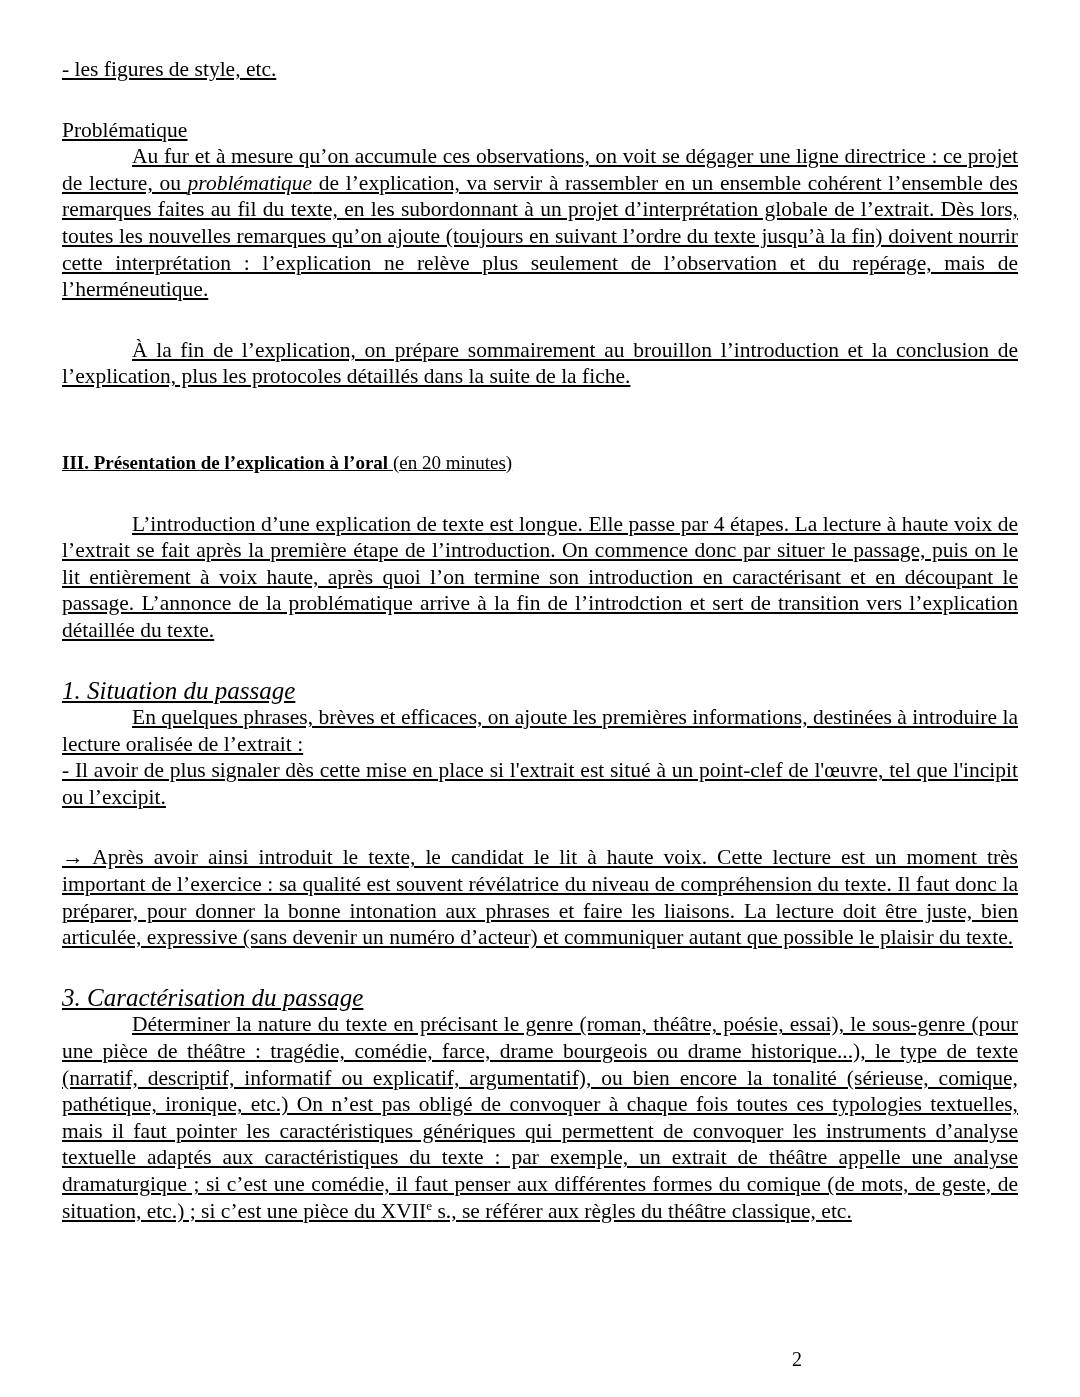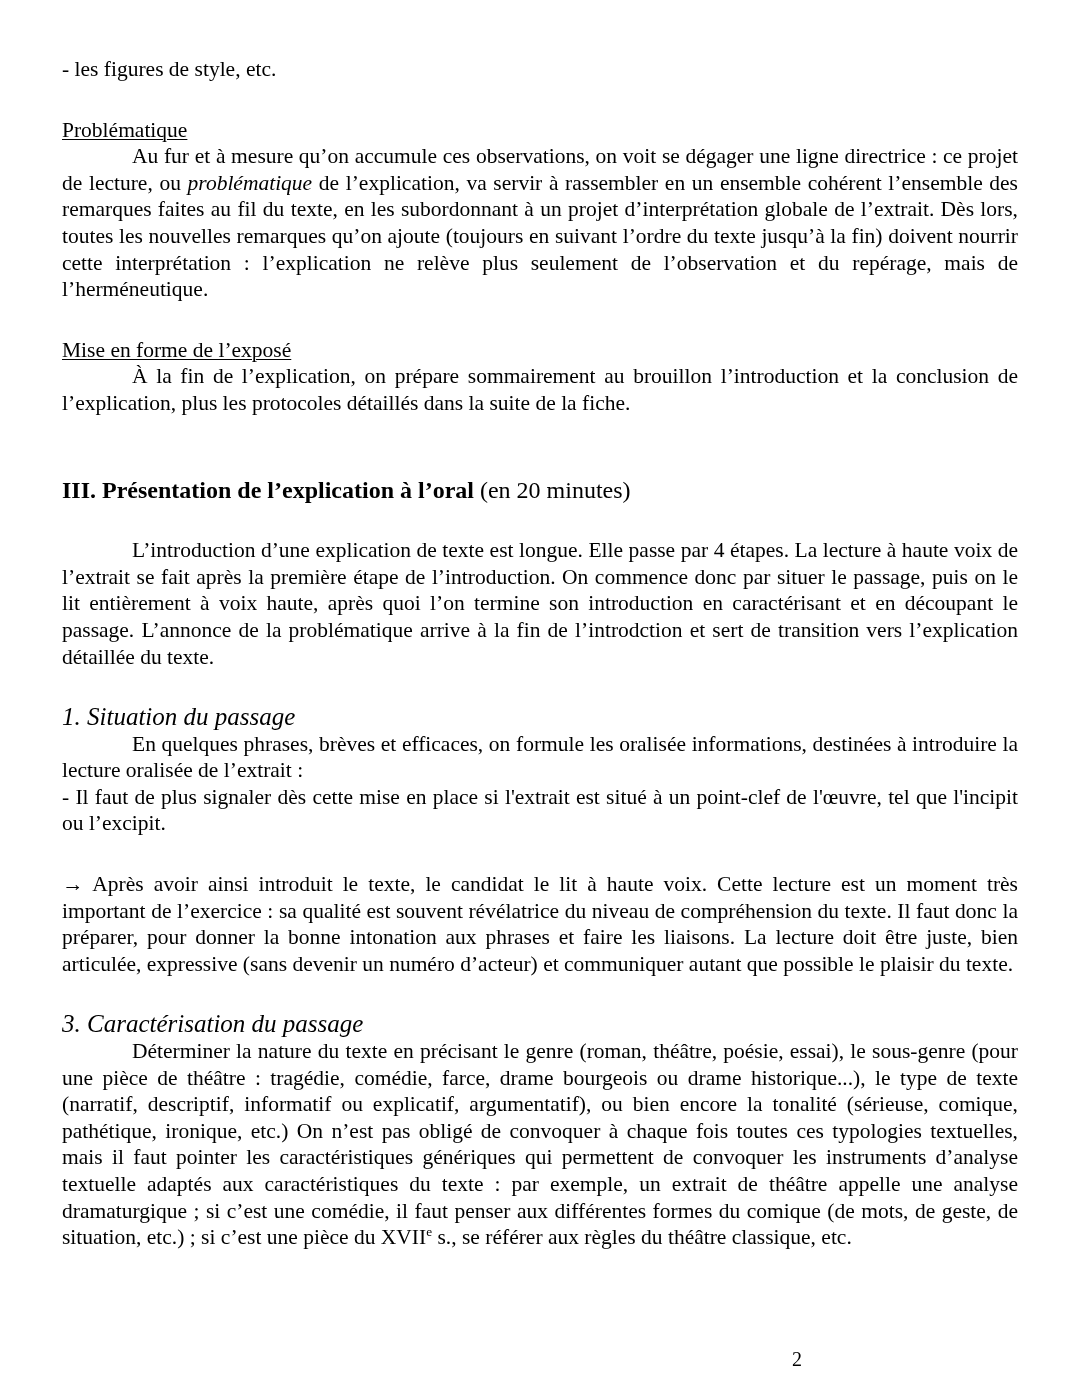--- a/index.html
+++ b/index.html
@@ -16,20 +16,21 @@
     color: #000000;
     -webkit-font-smoothing: antialiased;
   }
   .page {
     position: absolute;
     left: 0; top: 0;
     width: 864px;
     height: 1397px;
     box-sizing: border-box;
     padding: 56px 62px 30px 62px;
+    text-decoration: underline;
   }
   .body-col {
     width: 956px;
   }
 
   
   p {
     margin: 0;
     font-size: 21.5px;
     line-height: 26.6px;
@@ -49,21 +50,21 @@
 
   .heading-underline {
     font-size: 21.5px;
     line-height: 26.6px;
     text-align: left;
     text-decoration: underline;
     text-underline-offset: 2px;
     text-decoration-thickness: 1px;
   }
   .heading-bold {
-    font-size: 24px;
+    font-size: 19px;
     line-height: 26.6px;
     text-align: left;
   }
   .heading-bold .bold-part {
     font-weight: bold;
   }
   .heading-italic {
     font-size: 25px;
     line-height: 26.6px;
     text-align: left;
@@ -96,43 +97,40 @@
     <div class="gap-md"></div>
 
     <div class="heading-underline">
       <span>Problématique</span>
     </div>
 
     <p class="indent"><span>Au fur et à mesure qu’on accumule ces observations, on voit se dégager une ligne directrice : ce projet de lecture, ou </span><em class="it">problématique</em><span> de l’explication, va servir à rassembler en un ensemble cohérent l’ensemble des remarques faites au fil du texte, en les subordonnant à un projet d’interprétation globale de l’extrait. Dès lors, toutes les nouvelles remarques qu’on ajoute (toujours en suivant l’ordre du texte jusqu’à la fin) doivent nourrir cette interprétation : l’explication ne relève plus seulement de l’observation et du repérage, mais de l’herméneutique.</span></p>
 
     <div class="gap-md"></div>
 
-    <div class="heading-underline">
-      <span>Mise en forme de l’exposé</span>
-    </div>
 
     <p class="indent">À la fin de l’explication, on prépare sommairement au brouillon l’introduction et la conclusion de l’explication, plus les protocoles détaillés dans la suite de la fiche.</p>
 
     <div class="gap-xl"></div>
 
     <div class="heading-bold"><span class="bold-part">III. Présentation de l’explication à l’oral</span><span> (en 20 minutes)</span></div>
 
     <div class="gap-md"></div>
 
 
     <p class="indent">L’introduction d’une explication de texte est longue. Elle passe par 4 étapes. La lecture à haute voix de l’extrait se fait après la première étape de l’introduction. On commence donc par situer le passage, puis on le lit entièrement à voix haute, après quoi l’on termine son introduction en caractérisant et en découpant le passage. L’annonce de la problématique arrive à la fin de l’introdction et sert de transition vers l’explication détaillée du texte.</p>
 
     <div class="gap-md"></div>
 
     <div class="heading-italic">
       <span>1. Situation du passage</span>
     </div>
 
-    <p class="indent">En quelques phrases, brèves et efficaces, on formule les oralisée informations, destinées à introduire la lecture oralisée de l’extrait :</p>
-    <p class="flush">- Il faut de plus signaler dès cette mise en place si l'extrait est situé à un point-clef de l'œuvre, tel que l'incipit ou l’excipit.</p>
+    <p class="indent">En quelques phrases, brèves et efficaces, on ajoute les premières informations, destinées à introduire la lecture oralisée de l’extrait :</p>
+    <p class="flush">- Il avoir de plus signaler dès cette mise en place si l'extrait est situé à un point-clef de l'œuvre, tel que l'incipit ou l’excipit.</p>
 
     <div class="gap-md"></div>
 
     <p class="flush">→ Après avoir ainsi introduit le texte, le candidat le lit à haute voix. Cette lecture est un moment très important de l’exercice : sa qualité est souvent révélatrice du niveau de compréhension du texte. Il faut donc la préparer, pour donner la bonne intonation aux phrases et faire les liaisons. La lecture doit être juste, bien articulée, expressive (sans devenir un numéro d’acteur) et communiquer autant que possible le plaisir du texte.</p>
 
     <div class="gap-md"></div>
 
     <div class="heading-italic">
       <span>3. Caractérisation du passage</span>
     </div>

